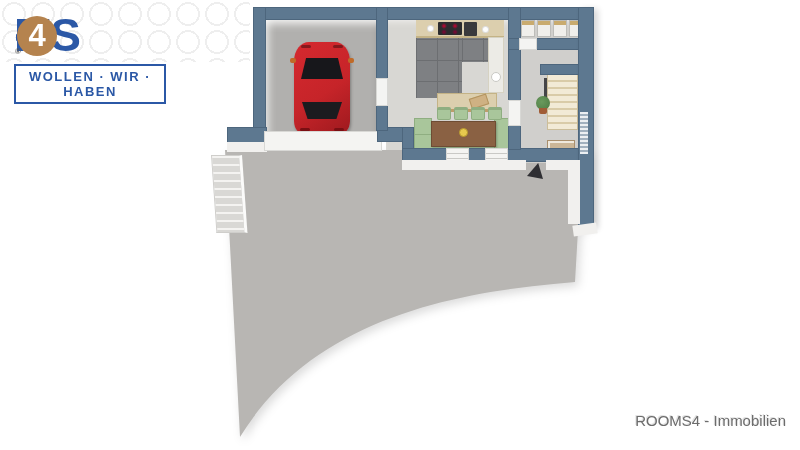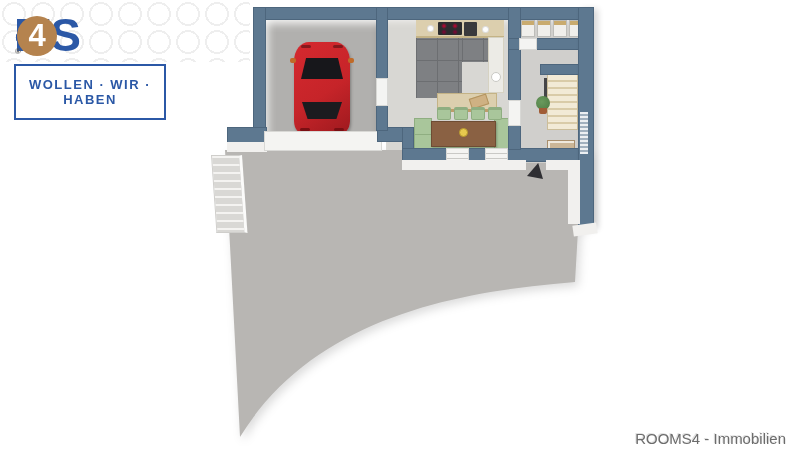--- a/index.html
+++ b/index.html
@@ -14,24 +14,24 @@
   .logo{left:14px;top:12px;width:160px;height:86px;}
   .logo .wordmark{left:0;top:0;width:160px;height:48px;display:flex;align-items:center;color:var(--logo-blue);font-weight:bold;}
   .logo .big-letter{position:static;font-size:46px;line-height:.85;letter-spacing:-2px;}
   .oo-stack{position:static;display:flex;flex-direction:column;justify-content:center;margin:0 1px;}
   .oo-stack span{position:static;font-size:23px;font-weight:bold;line-height:.8;letter-spacing:0;}
   .badge4{position:static;flex:none;width:40px;height:40px;margin-left:3px;border-radius:50%;
     background:var(--logo-tan);color:#fff;font-size:31px;font-weight:bold;
     display:flex;align-items:center;justify-content:center;}
   .regmark{position:static;font-size:8px;color:#555;align-self:flex-end;margin:0 0 4px 1px;}
   .tagline-box{left:0;top:52px;width:152px;border:2px solid var(--logo-blue);background:#fff;
-    padding:11px 2px;text-align:center;color:var(--logo-blue);font-size:13px;letter-spacing:1.5px;font-weight:bold;}
-
-  
-  .footer-credit{right:14px;bottom:3px;font-size:15px;color:var(--footer-text);
+    padding:3px 2px;text-align:center;color:var(--logo-blue);font-size:13px;letter-spacing:1.5px;font-weight:bold;}
+
+  
+  .footer-credit{right:14px;bottom:21px;font-size:15px;color:var(--footer-text);
     text-shadow:1px 1px 0 #ffffff,-1px -1px 0 #e2e2e2;margin-top:32px;}
 
   
   .wall{background:var(--wall);border:1px solid var(--wall-dark);}
   .gap{background:var(--window-white);border:1px solid #d8d8d5;}
   .face{background:var(--white-face);}
 
   
   .driveway-svg{left:0;top:0;width:800px;height:450px;filter:drop-shadow(3px 4px 5px rgba(0,0,0,.14));}
 

